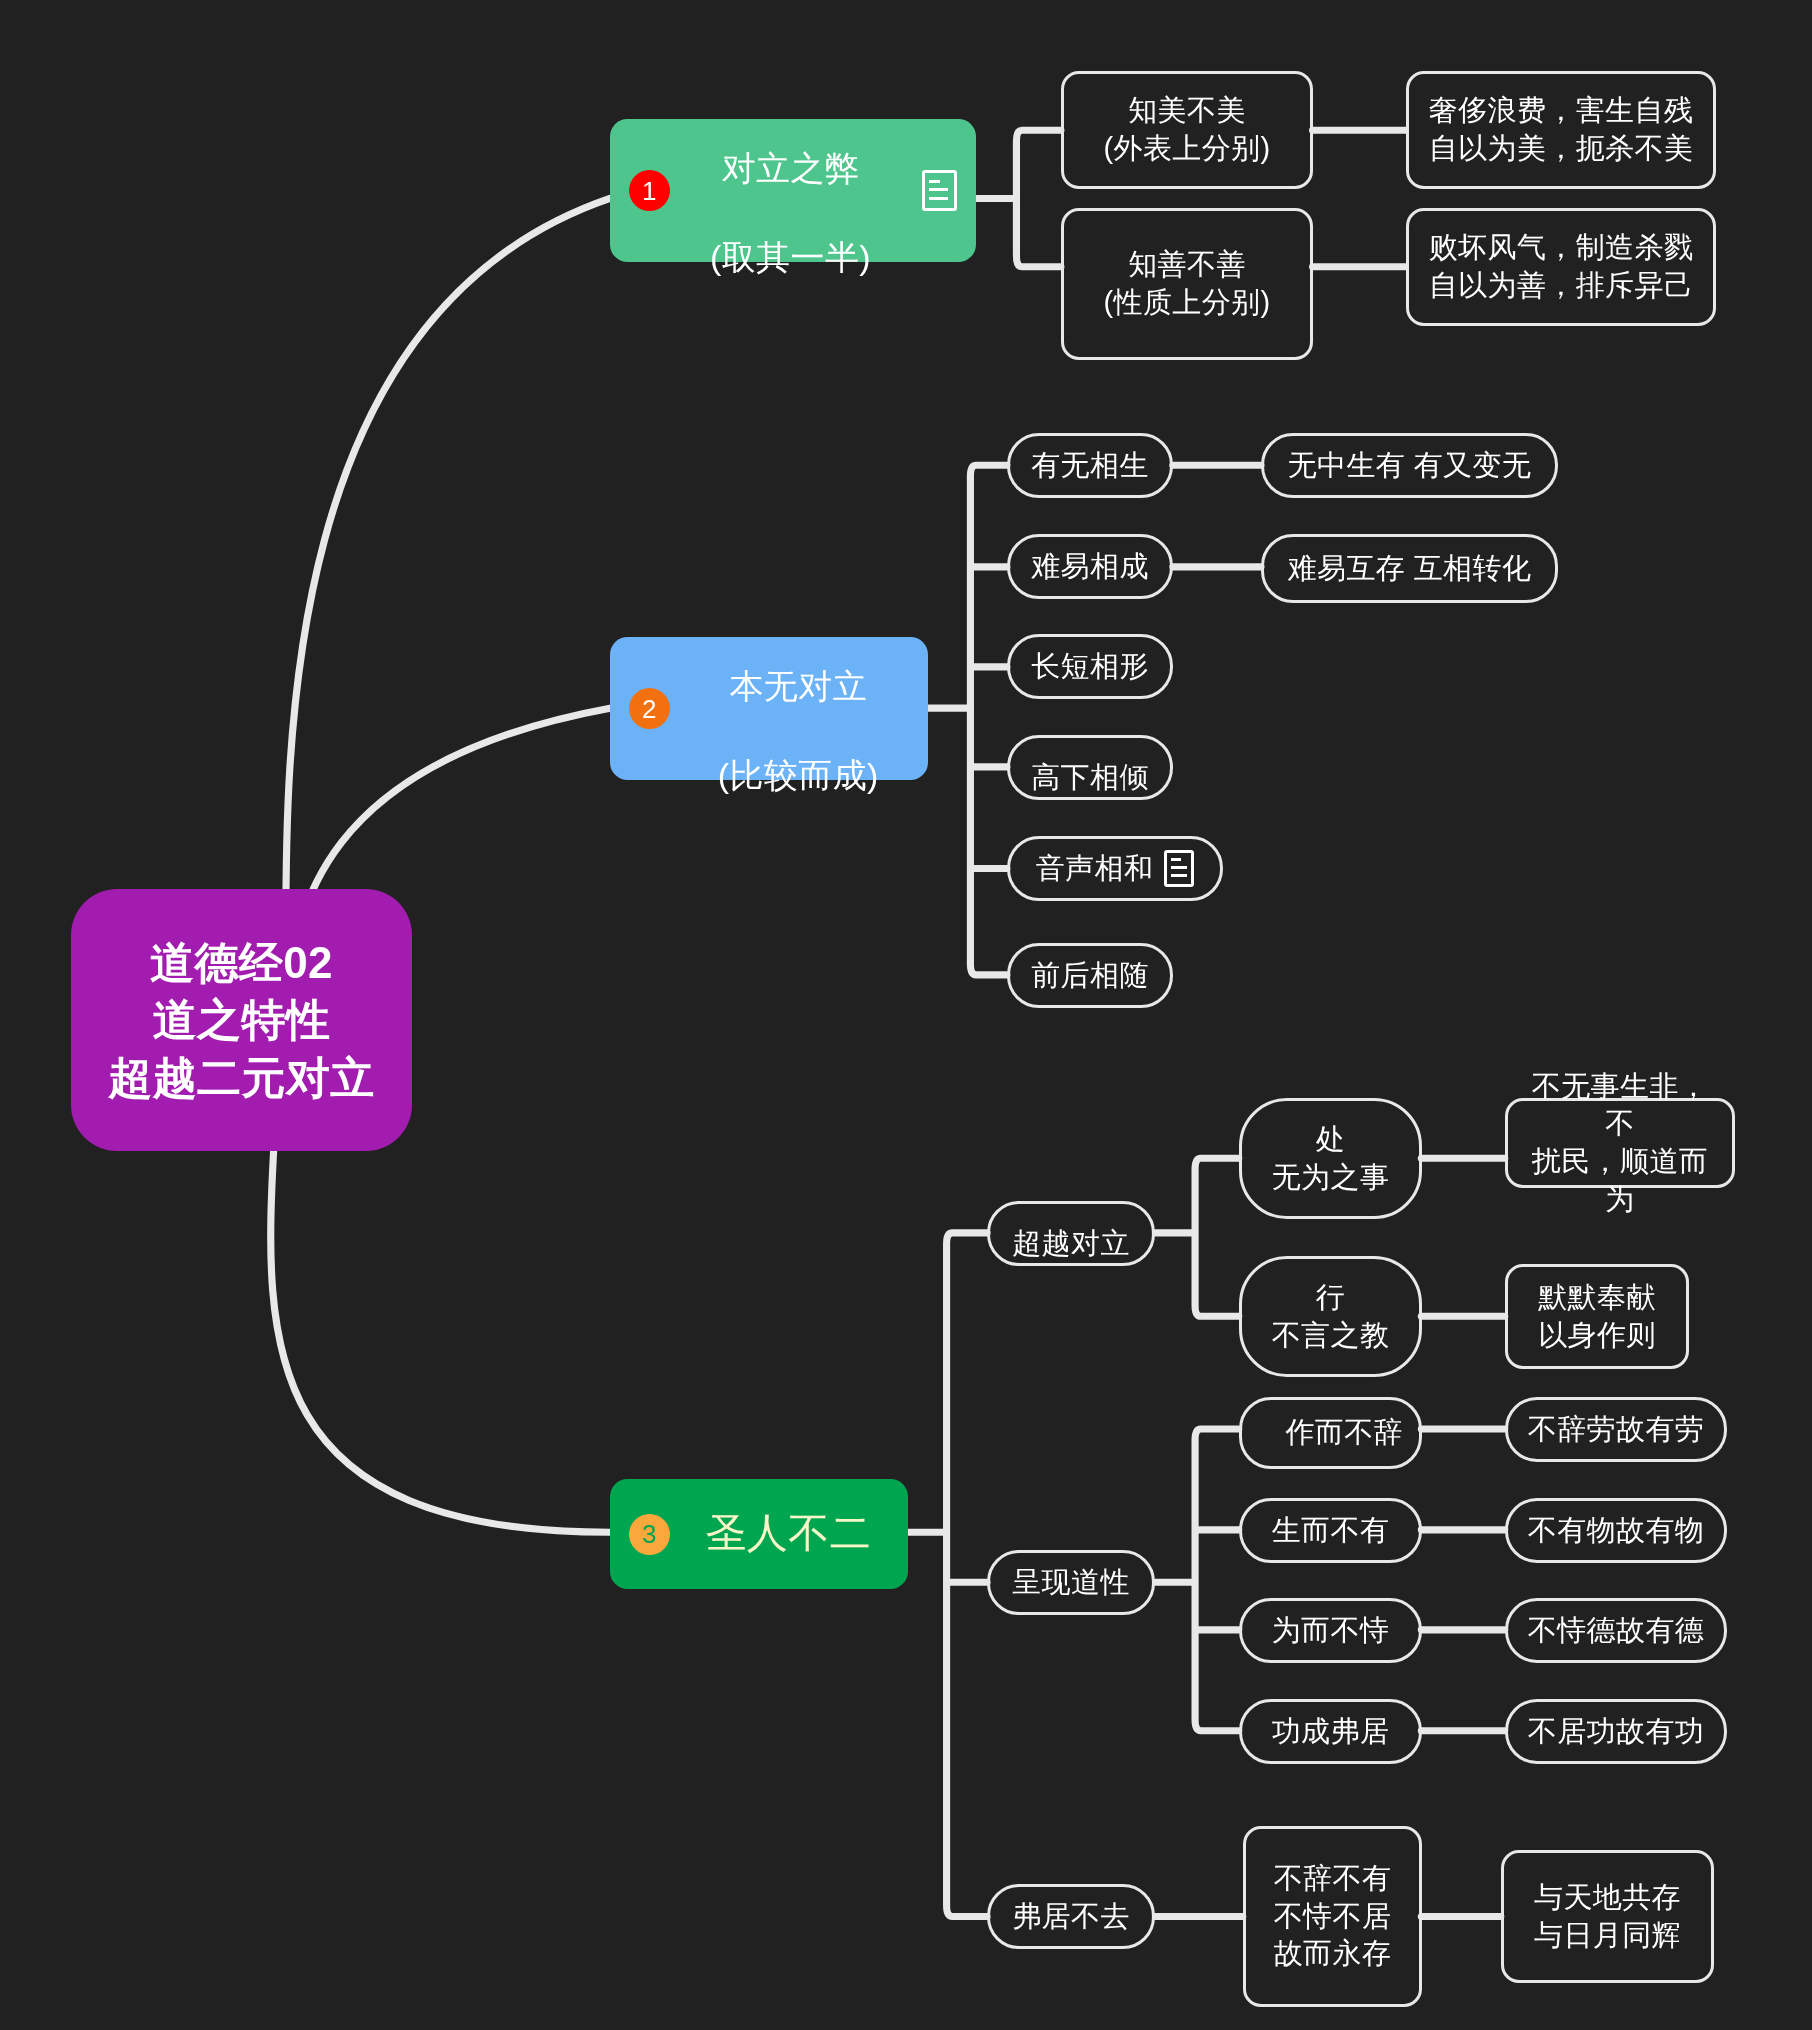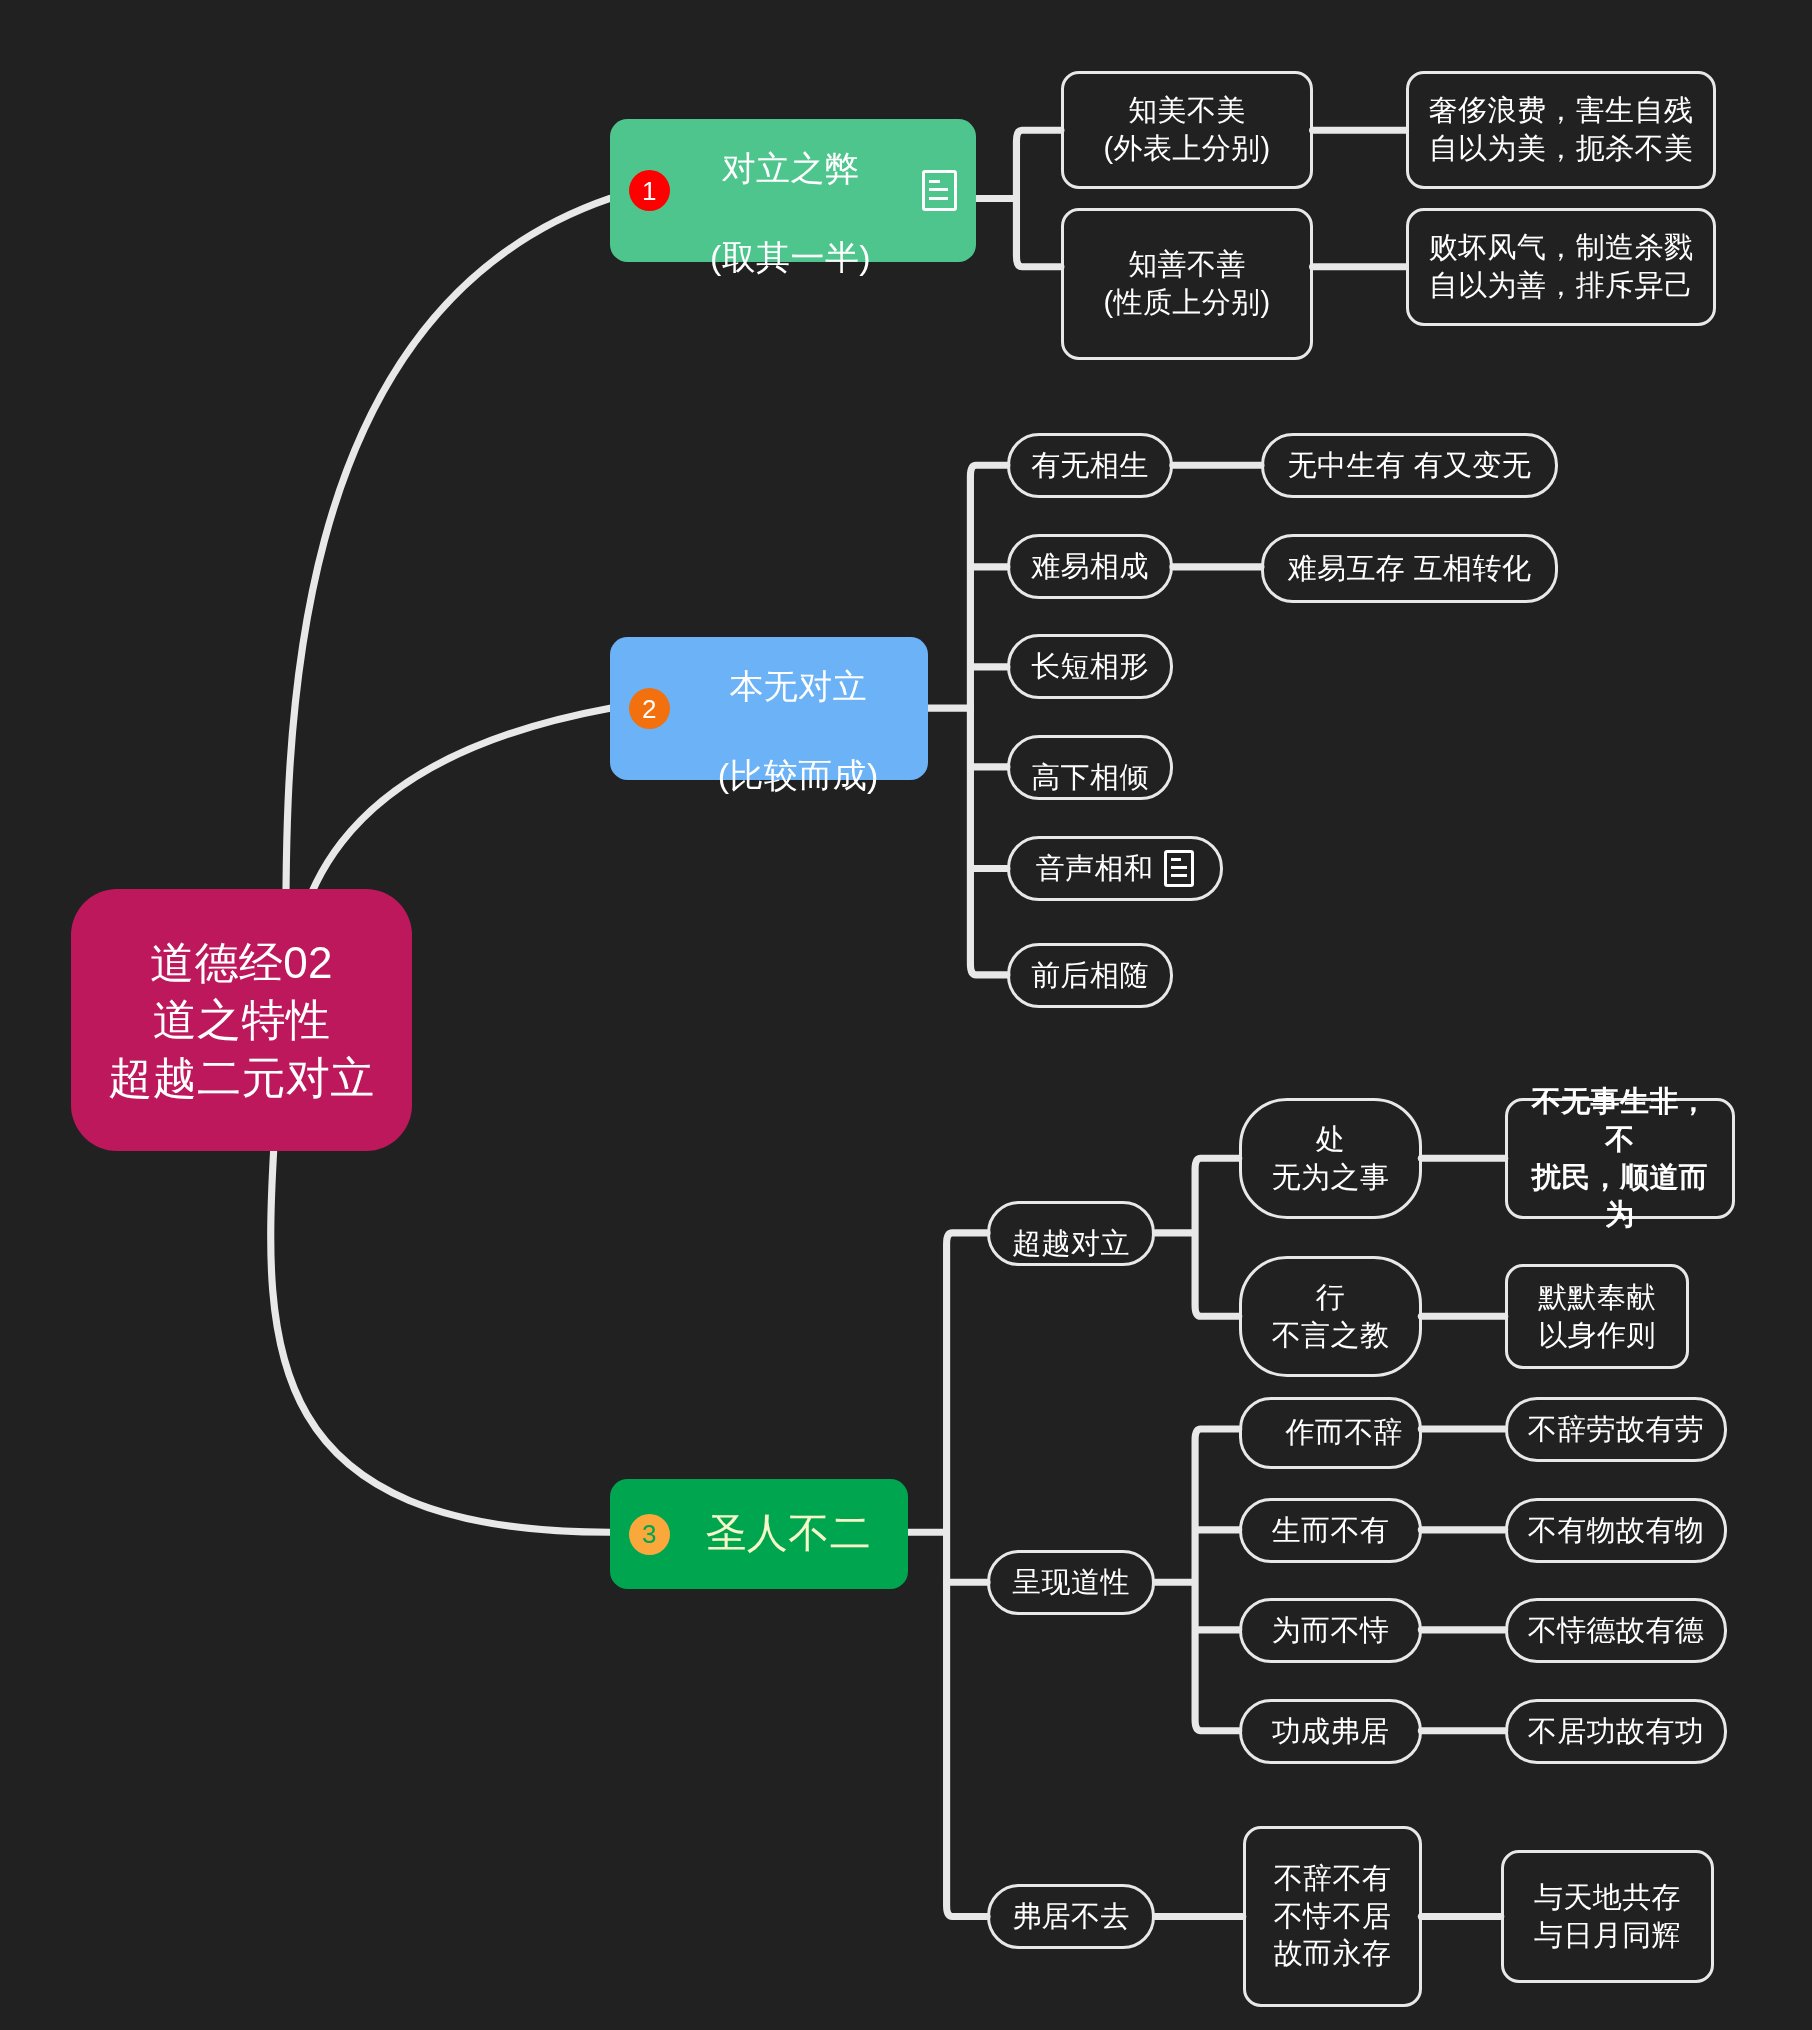--- a/index.html
+++ b/index.html
@@ -25,24 +25,24 @@
     align-items: center;
     justify-content: center;
     text-align: center;
     color: #ffffff;
     line-height: 1.30;
     white-space: pre-line;
     letter-spacing: 0.4px;
   }
   
   .root {
-    background: #be185d;
+    background: #a21caf;
     border-radius: 46px;
     font-size: 44px;
-    font-weight: 400;
+    font-weight: 700;
     padding: 4px 24px;
   }
   
   .lvl1 {
     border-radius: 17.5px;
     font-size: 34px;
     padding: 0 19px;
     gap: 17.5px;
   }
   .lvl1 .badge {
@@ -246,21 +246,21 @@
   </div>
 
   <div class="node pill r-small" style="left:987px; top:1201px; width:168px; height:65px;align-items:flex-end;">
     <span>超越对立</span>
   </div>
 
   <div class="node pill r-xl" style="left:1239px; top:1098px; width:183px; height:121px; flex-direction:column;">
     <span>处</span>
     <span>无为之事</span>
   </div>
-  <div class="node pill r-large" style="left:1505px; top:1098px; width:230px; height:121px; flex-direction:column;font-weight:bold;">
+  <div class="node pill r-large" style="left:1505px; top:1098px; width:230px; height:90px; flex-direction:column;">
     <span>不无事生非，不</span>
     <span>扰民，顺道而为</span>
   </div>
 
   <div class="node pill r-xl" style="left:1239px; top:1256px; width:183px; height:121px; flex-direction:column;">
     <span>行</span>
     <span>不言之教</span>
   </div>
   <div class="node pill r-large" style="left:1505px; top:1264px; width:184px; height:105px; flex-direction:column;">
     <span>默默奉献</span>

